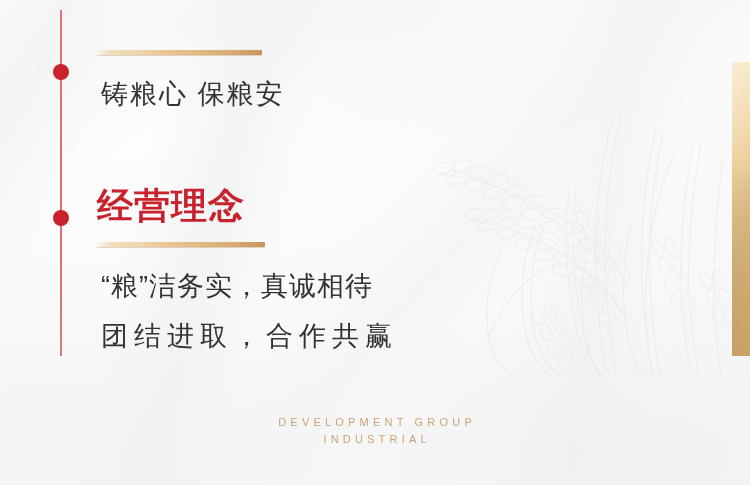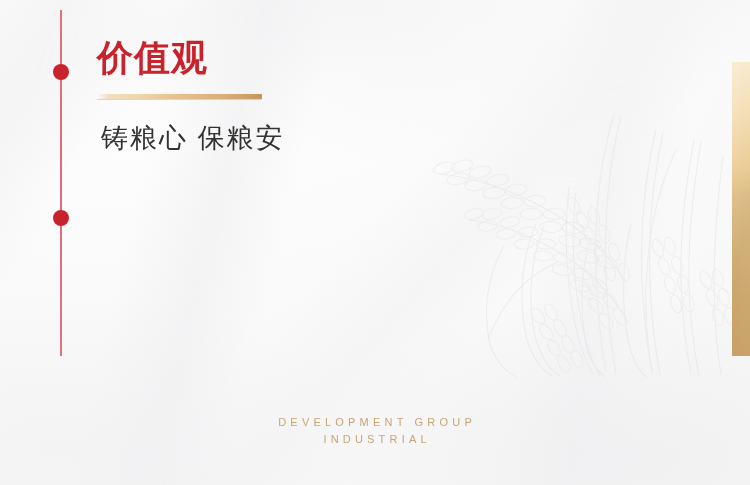--- a/index.html
+++ b/index.html
@@ -280,25 +280,30 @@
         </g>
       </g>
     </svg>
   </div>
 
   <div class="rail-line"></div>
   <div class="rail-dot d1"></div>
   <div class="rail-dot d2"></div>
 
   <div class="block block-1">
-    <h2 class="heading">价值观</h2>
     <div class="gold-rule w1"></div>
     <p class="body-line body-1">铸粮心  保粮安</p>
   </div>
 
+  <div class="block block-2">
+    <h2 class="heading">经营理念</h2>
+    <div class="gold-rule w2"></div>
+    <p class="body-line body-2">“粮”洁务实，真诚相待</p>
+    <p class="body-line body-3">团结进取，合作共赢</p>
+  </div>
 
   <div class="gold-bar"></div>
 
   <div class="footer-mark">
     <div>DEVELOPMENT GROUP</div>
     <div>INDUSTRIAL</div>
   </div>
 
 </div>
 

